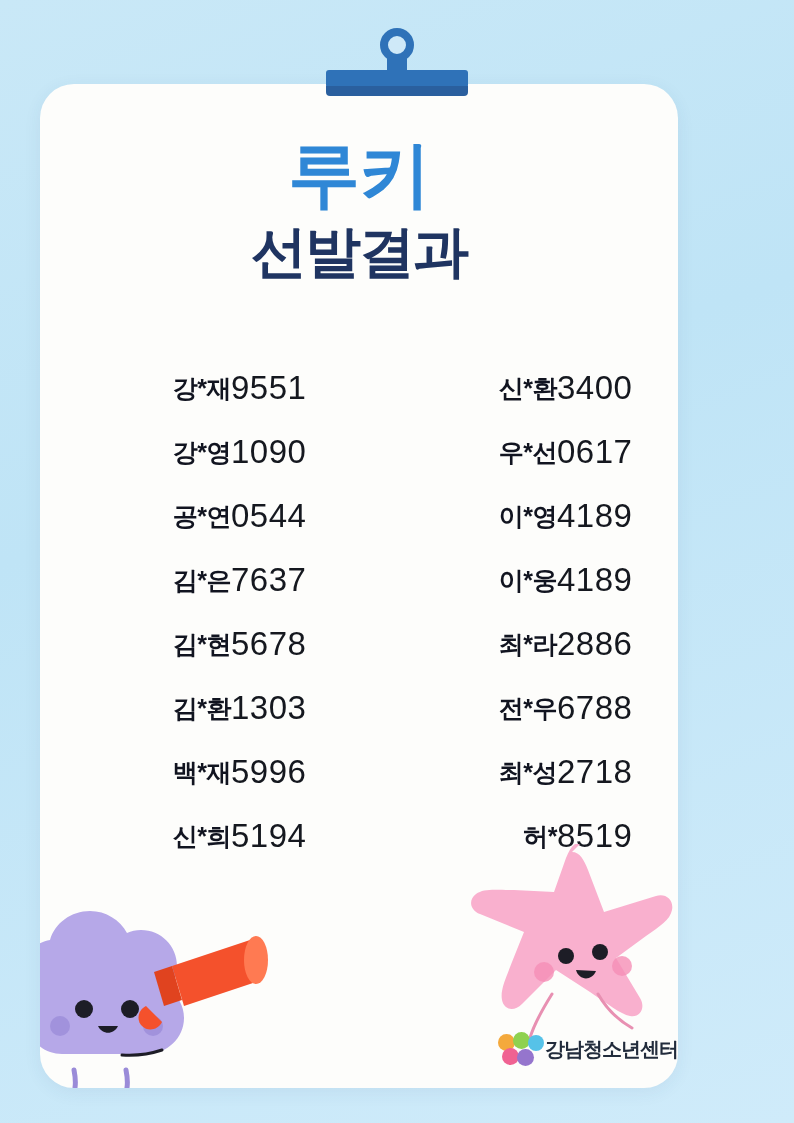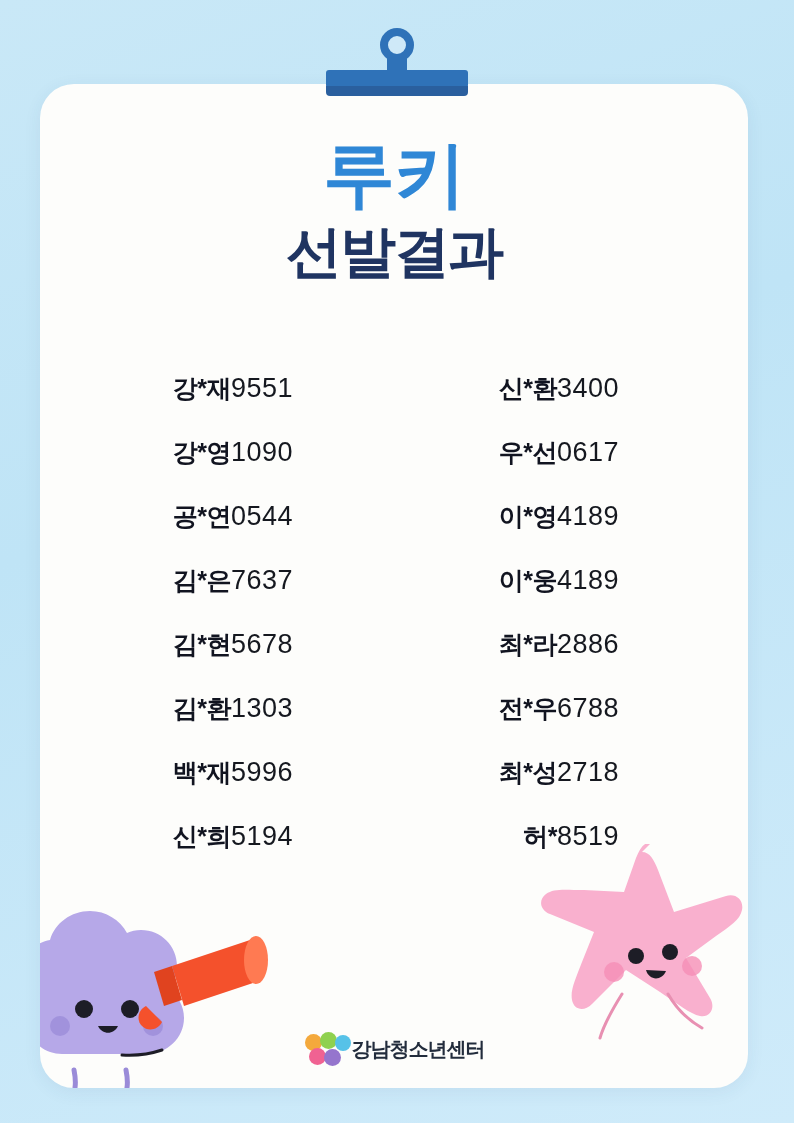--- a/index.html
+++ b/index.html
@@ -13,21 +13,21 @@
     font-family: "Liberation Sans", sans-serif;
     background: linear-gradient(160deg, #c9e8f7 0%, #bfe4f6 40%, #cfebfa 100%);
     position: relative;
   }
 
   
   .board {
     position: absolute;
     left: 40px;
     top: 84px;
-    width: 708px;
+    width: 638px;
     height: 1004px;
     background: #fdfdfb;
     border-radius: 34px;
     box-shadow: 0 4px 18px rgba(40,70,110,0.07);
     overflow: hidden;
   }
 
   
   .clip {
     position: absolute;
@@ -129,36 +129,36 @@
   }
   .row .nm {
     font-size: 25px;
     font-weight: bold;
     color: #111420;
     min-width: 76px;
     text-align: right;
     letter-spacing: -0.5px;
   }
   .row .num {
-    font-size: 27px;
+    font-size: 33px;
     color: #15181f;
     min-width: 84px;
     text-align: left;
     letter-spacing: 0.5px;
   }
 
   
   .footer {
     position: absolute;
     left: 0;
     right: 0;
     bottom: 22px;
     display: flex;
     align-items: center;
-    justify-content: center;
+    justify-content: flex-end;
     gap: 0;
     z-index: 6;
   }
   .footer .mark {
     position: relative;
     width: 48px;
     height: 34px;
   }
   .footer .mark i {
     position: absolute;

